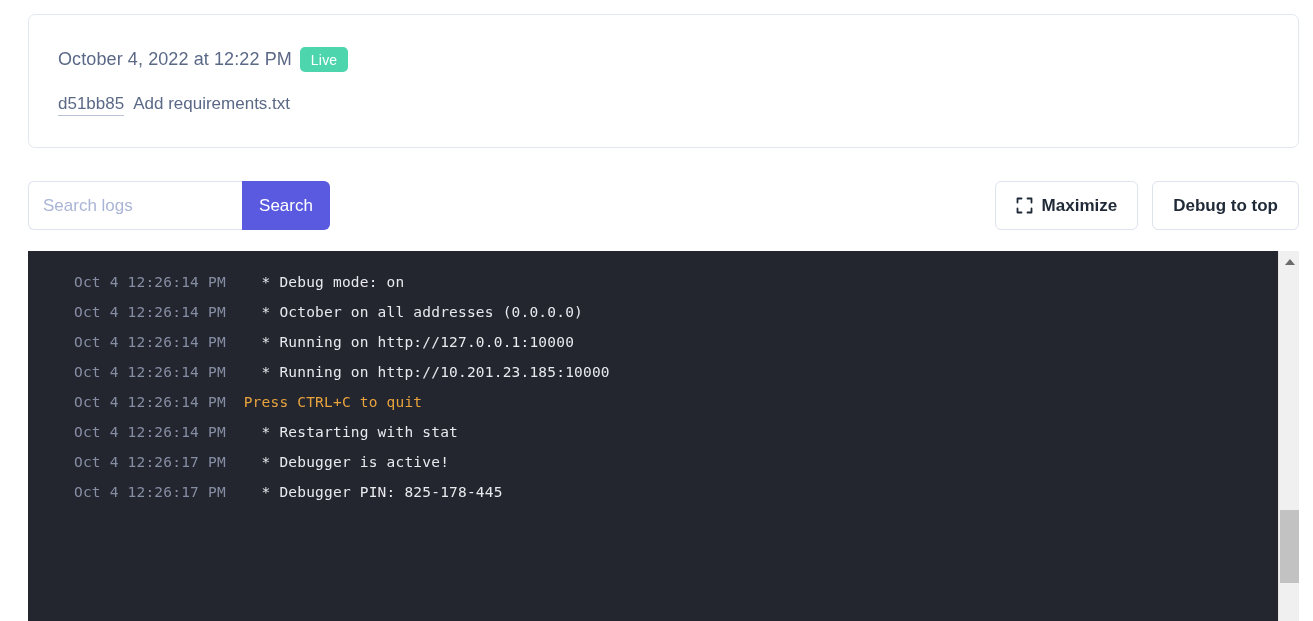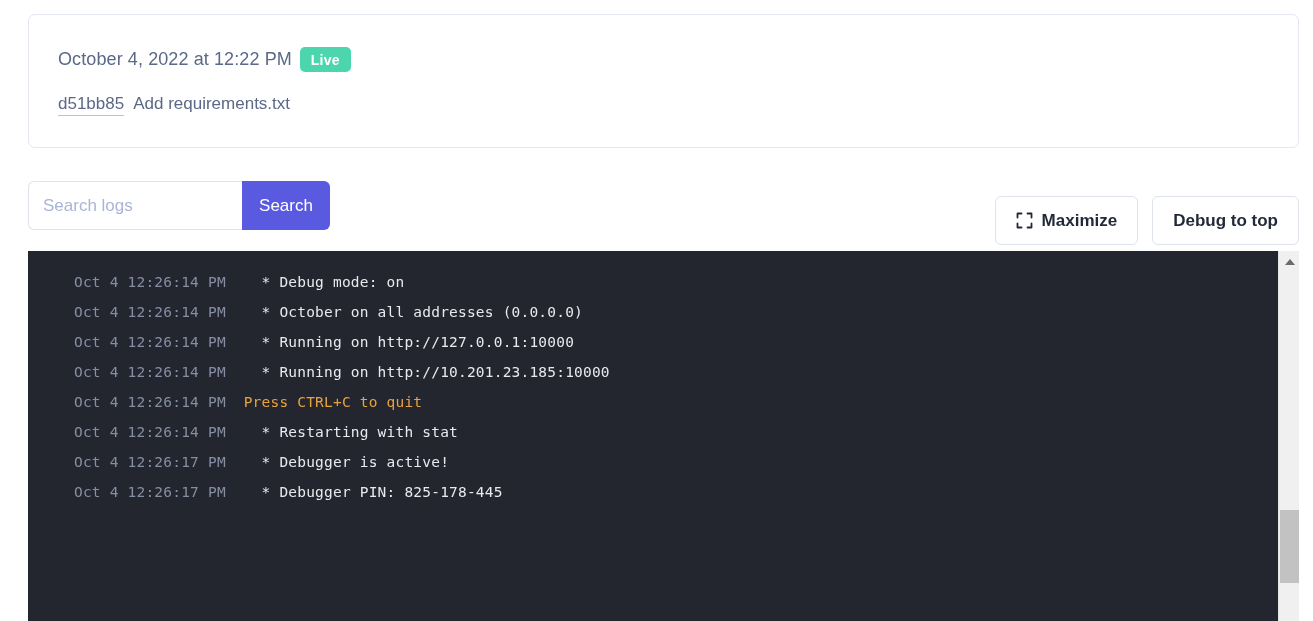--- a/index.html
+++ b/index.html
@@ -51,21 +51,21 @@
   .live-badge {
     display: inline-flex;
     align-items: center;
     justify-content: center;
     height: 25px;
     padding: 0 11px;
     border-radius: 5px;
     background: #4dd5ad;
     color: #ffffff;
     font-size: 14px;
-    font-weight: 700;
+    font-weight: 400;
     letter-spacing: .2px;
   }
 
   .deploy-row-2 {
     position: absolute;
     left: 29px;
     top: 79px;
     display: flex;
     align-items: baseline;
     gap: 9px;
@@ -126,21 +126,21 @@
     color: #ffffff;
     font-family: "Liberation Sans", sans-serif;
     font-size: 17px;
     font-weight: normal;
     cursor: pointer;
   }
 
   .right-buttons {
     position: absolute;
     right: 0;
-    top: 15px;
+    top: 0;
     display: flex;
     gap: 14px;
   }
 
   .ghost-button {
     display: inline-flex;
     align-items: center;
     justify-content: center;
     gap: 9px;
     height: 49px;

